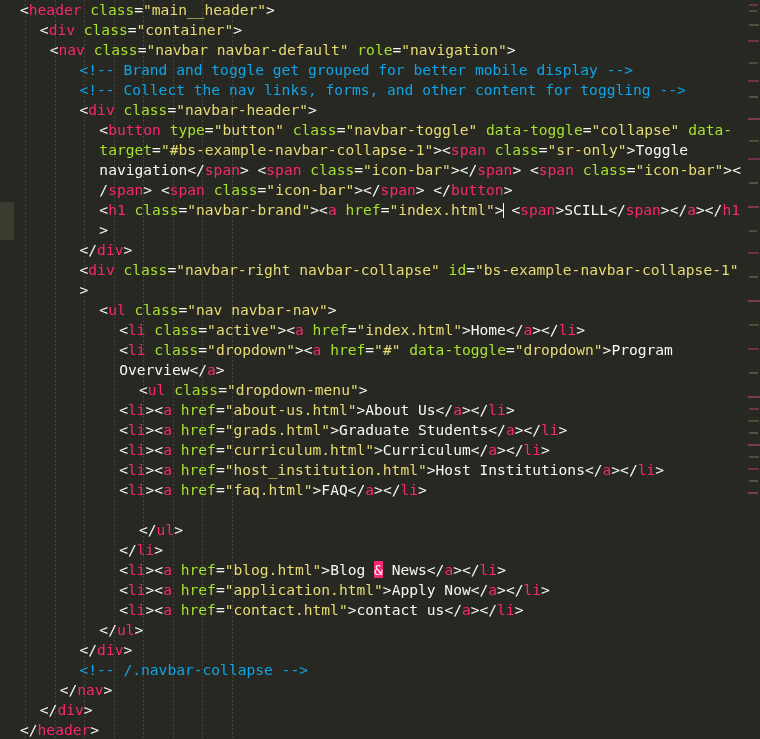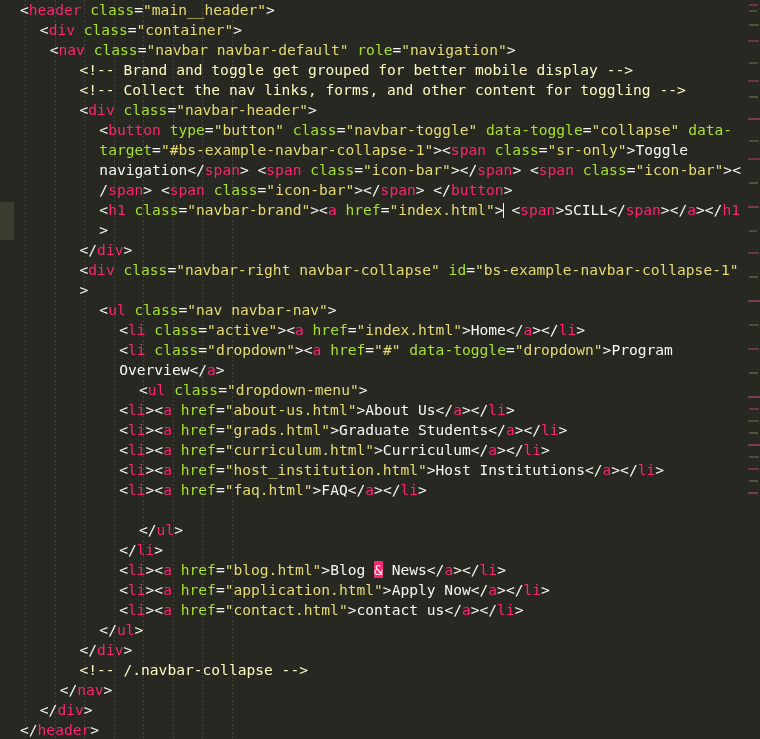--- a/index.html
+++ b/index.html
@@ -65,21 +65,21 @@
     box-sizing: border-box;
     white-space: pre;
   }
 
   
   .pun  { color: #f8f8f2; }            
   .tag  { color: #f92672; }            
   .atn  { color: #a6e22e; }            
   .atv  { color: #e6db74; }            
   .txt  { color: #f8f8f2; }            
-  .com  { color: #fef9c3; }            
+  .com  { color: #0ea5e9; }            
   .err  { background: #f92672; color: #f8f8f2; }  
 
   
   .caret {
     display: inline-block;
     width: 0;
     border-left: 1.6px solid #f8f8f0;
     height: 15px;
     vertical-align: -3px;
     margin: 0 -1px;

